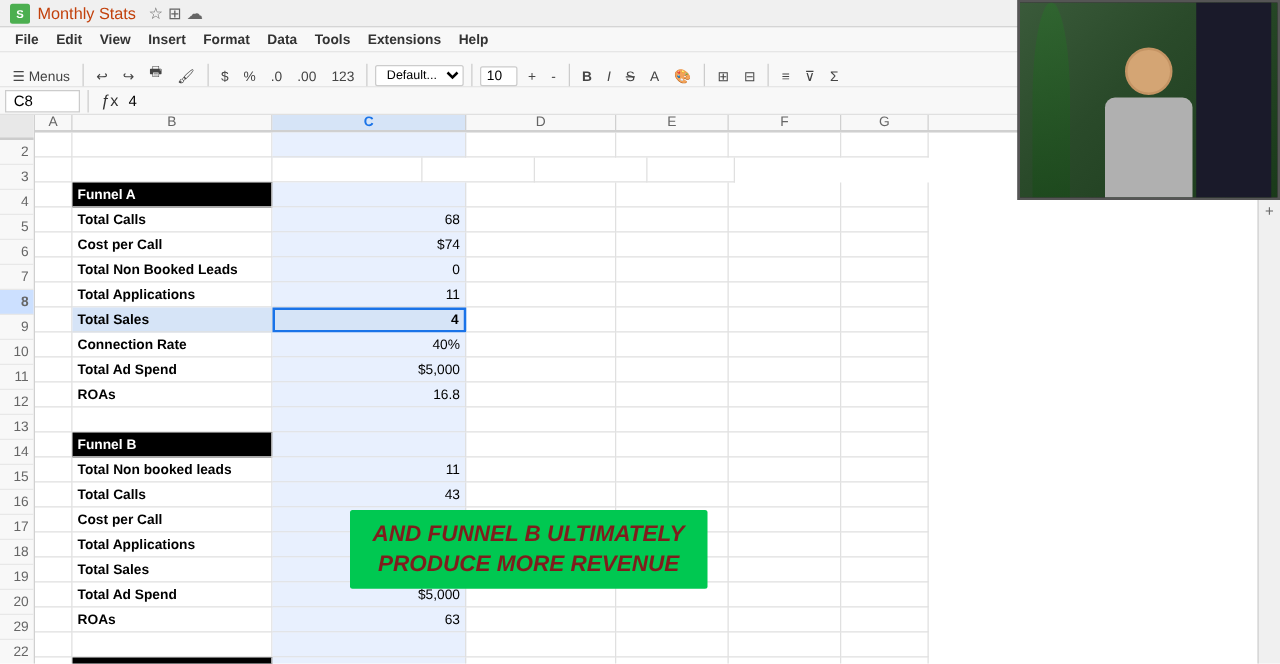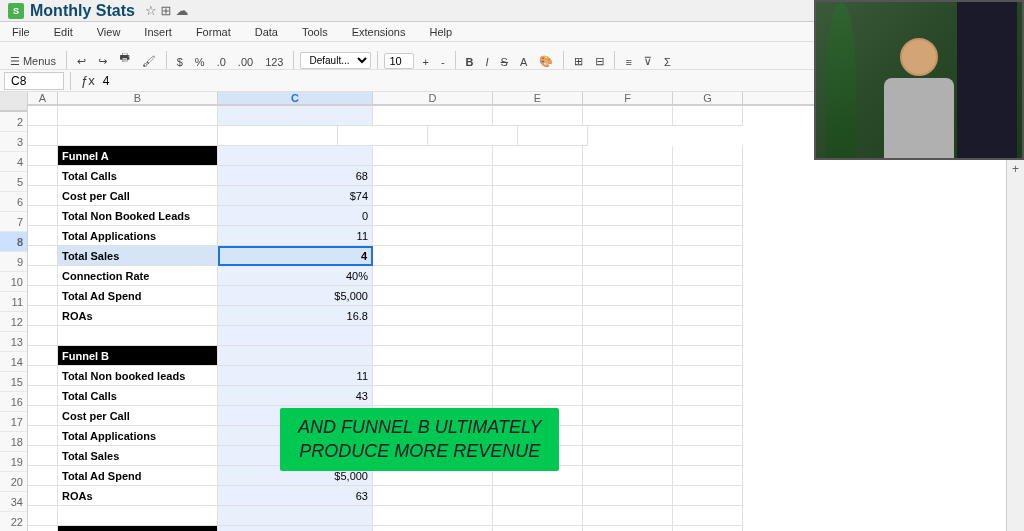--- a/index.html
+++ b/index.html
@@ -9,33 +9,34 @@
     .title-bar {
       height: 22px;
       background: #f0f0f0;
       display: flex;
       align-items: center;
       padding: 0 8px;
       gap: 6px;
       border-bottom: 1px solid #ccc;
     }
     .title-bar-icon { width: 14px; height: 14px; background: #4caf50; border-radius: 2px; }
-    .title-bar-text { font-size: 16px; color: #0c4a6e; font-weight: 700; }
+    .title-bar-text { font-size: 13px; color: #c2410c; font-weight: 400; }
     .title-bar-actions { display: flex; gap: 4px; margin-left: 4px; }
     .title-bar-actions span { font-size: 13px; color: #666; cursor: pointer; }
 
     
     .menu-bar {
       height: 20px;
       background: #f8f8f8;
       display: flex;
       align-items: center;
       padding: 0 6px;
-      gap: 12px;
+      gap: 2px;
       border-bottom: 1px solid #e0e0e0;
+      font-weight: bold;
     }
     .menu-item { font-size: 11px; color: #333; padding: 1px 6px; cursor: pointer; border-radius: 2px; }
 
     
     .toolbar {
       height: 28px;
       background: #f8f8f8;
       border-bottom: 1px solid #e0e0e0;
       display: flex;
       align-items: flex-end;
@@ -161,22 +162,22 @@
     .caption-overlay {
       position: absolute;
       bottom: 60px;
       left: 280px;
       background: #00c851;
       padding: 8px 18px;
       text-align: center;
       border-radius: 2px;
     }
     .caption-text {
-      color: #0f172a;
-      font-weight: 400;
+      color: #7f1d1d;
+      font-weight: 700;
       font-size: 18px;
       font-style: italic;
       text-transform: uppercase;
       line-height: 1.3;
       font-family: Arial Black, Arial, sans-serif;
     }
 
     
     .right-sidebar {
       width: 18px;
@@ -290,21 +291,21 @@
       <div class="row-num">11</div>
       <div class="row-num">12</div>
       <div class="row-num">13</div>
       <div class="row-num">14</div>
       <div class="row-num">15</div>
       <div class="row-num">16</div>
       <div class="row-num">17</div>
       <div class="row-num">18</div>
       <div class="row-num">19</div>
       <div class="row-num">20</div>
-      <div class="row-num">34</div>
+      <div class="row-num">29</div>
       <div class="row-num">22</div>
 
     </div>
 
     <div class="sheet-area">
 
       <div class="col-headers">
         <div class="col-header col-a" style="font-weight:normal;color:#666;">A</div>
         <div class="col-header col-b" style="font-weight:normal;color:#666;">B</div>
         <div class="col-header col-c" style="background:#d6e4f7;font-weight:bold;color:#1a73e8;">C</div>

